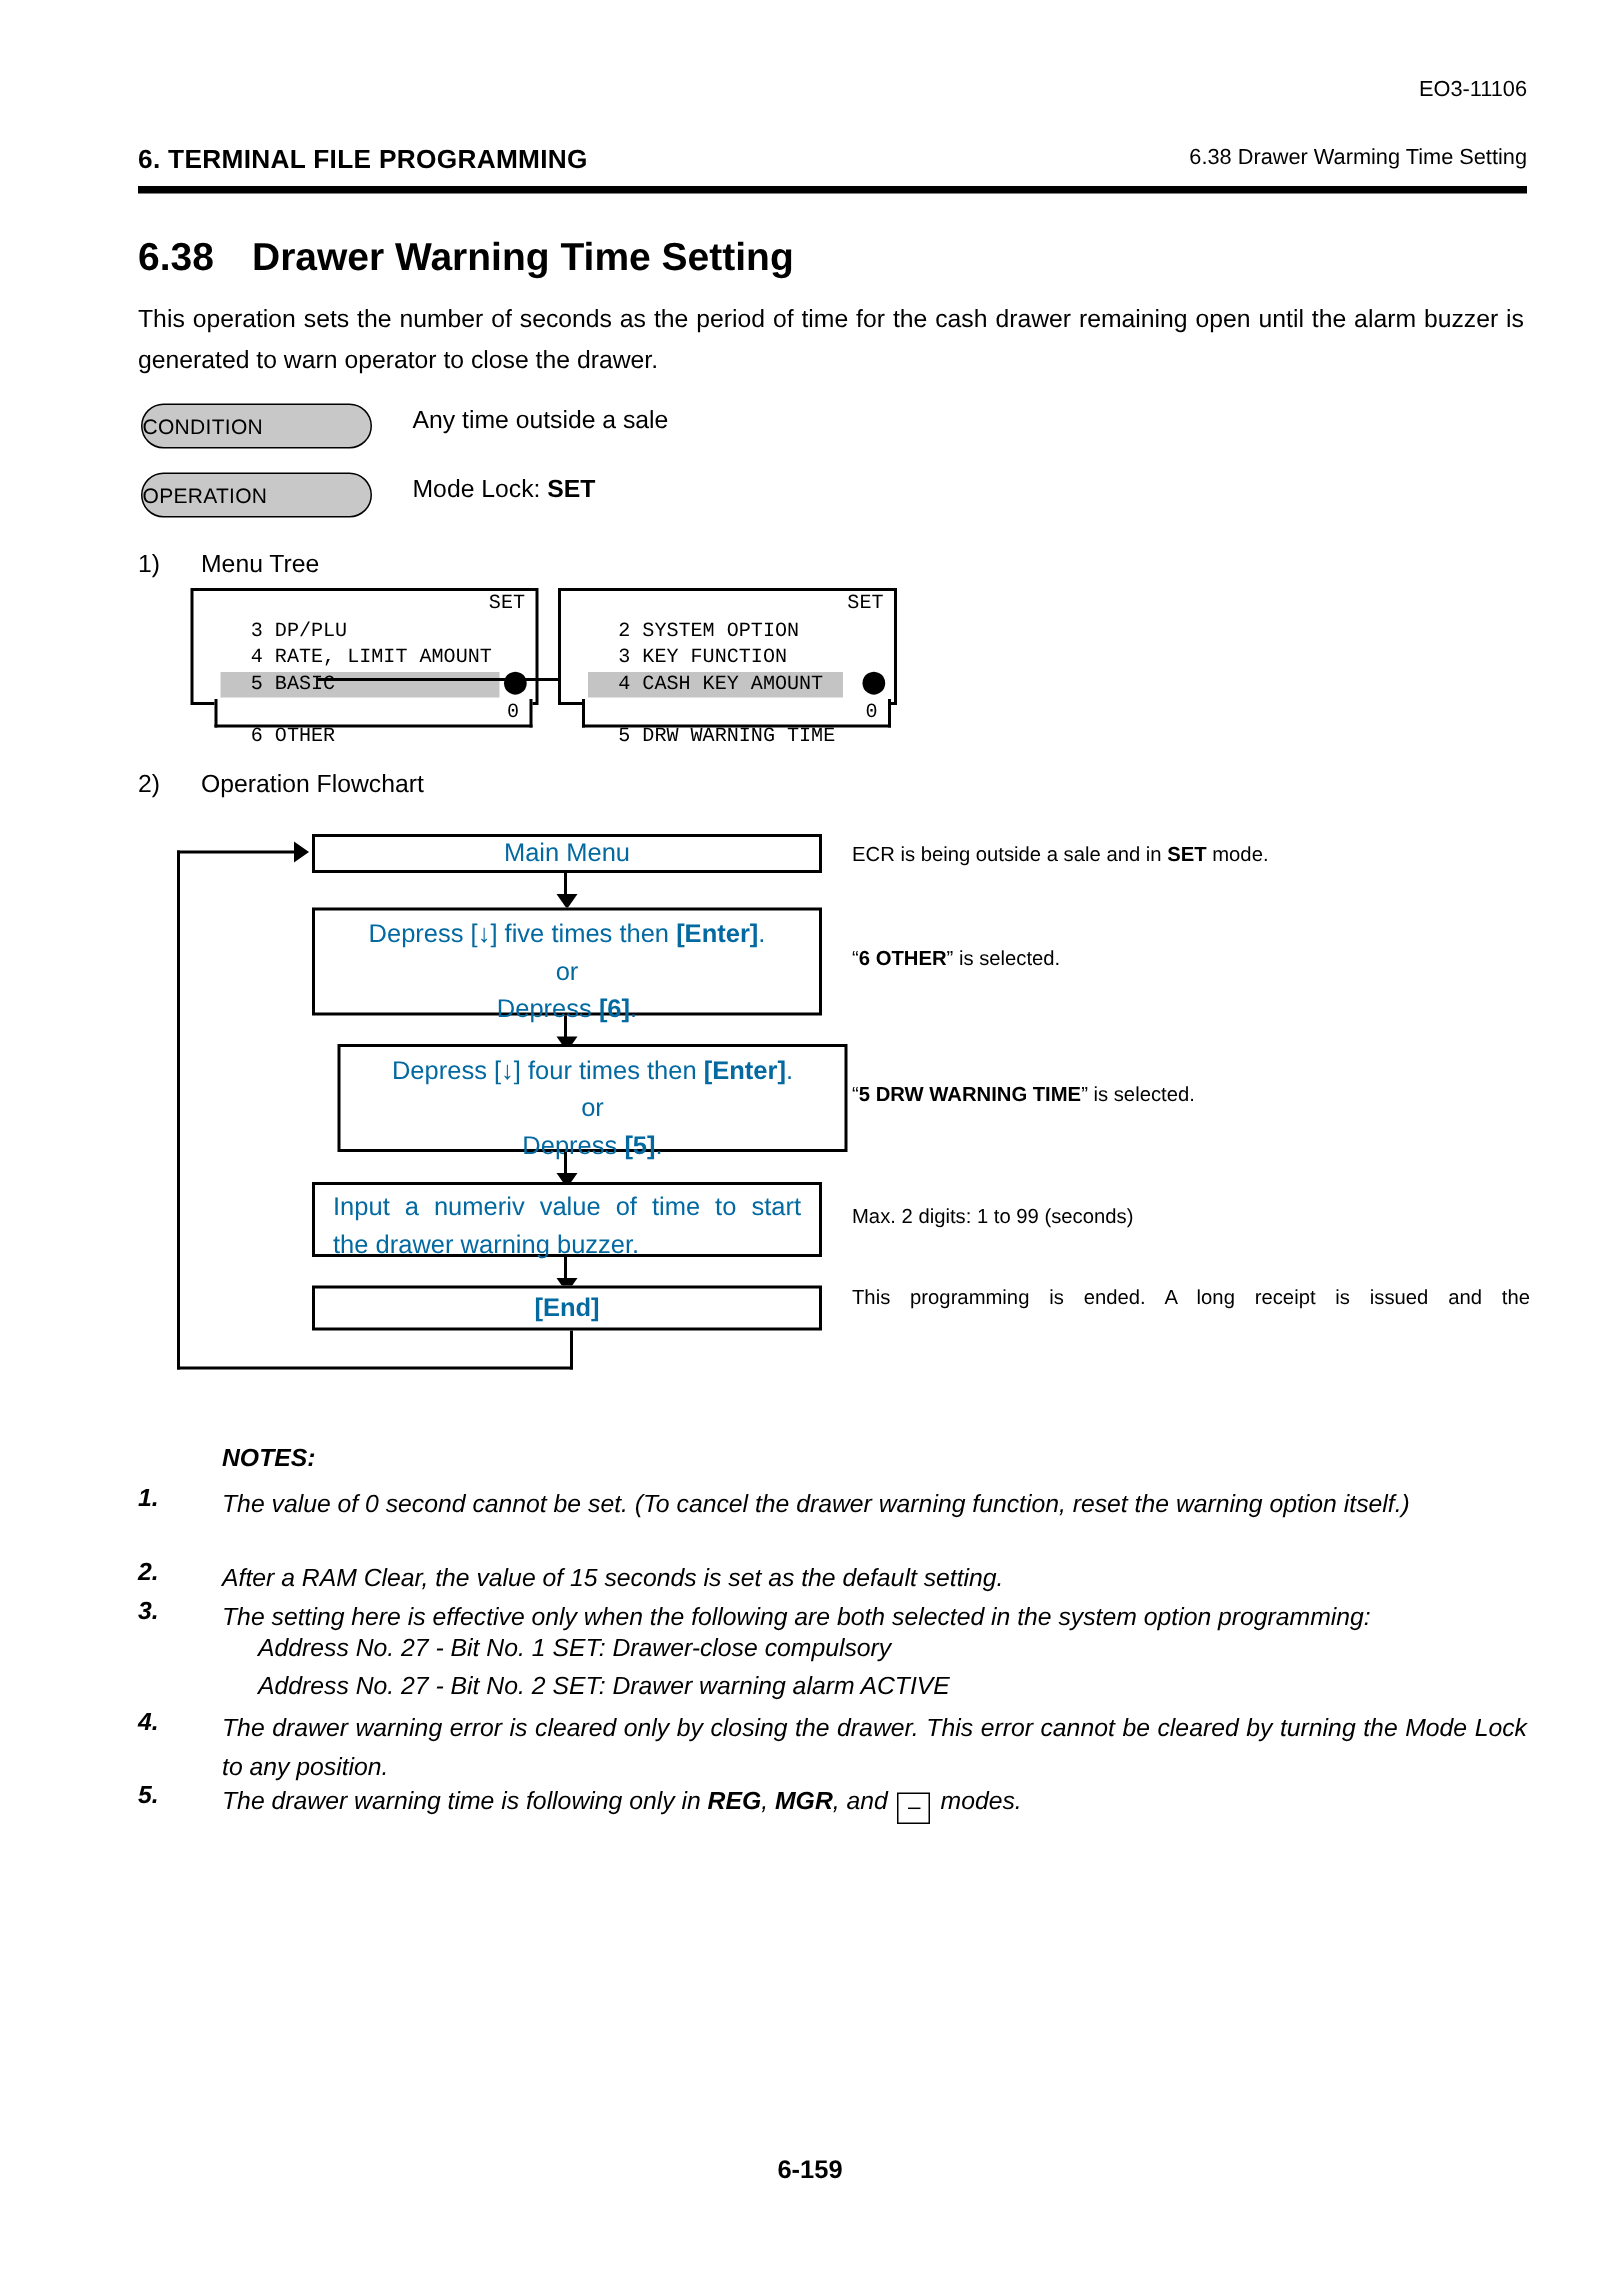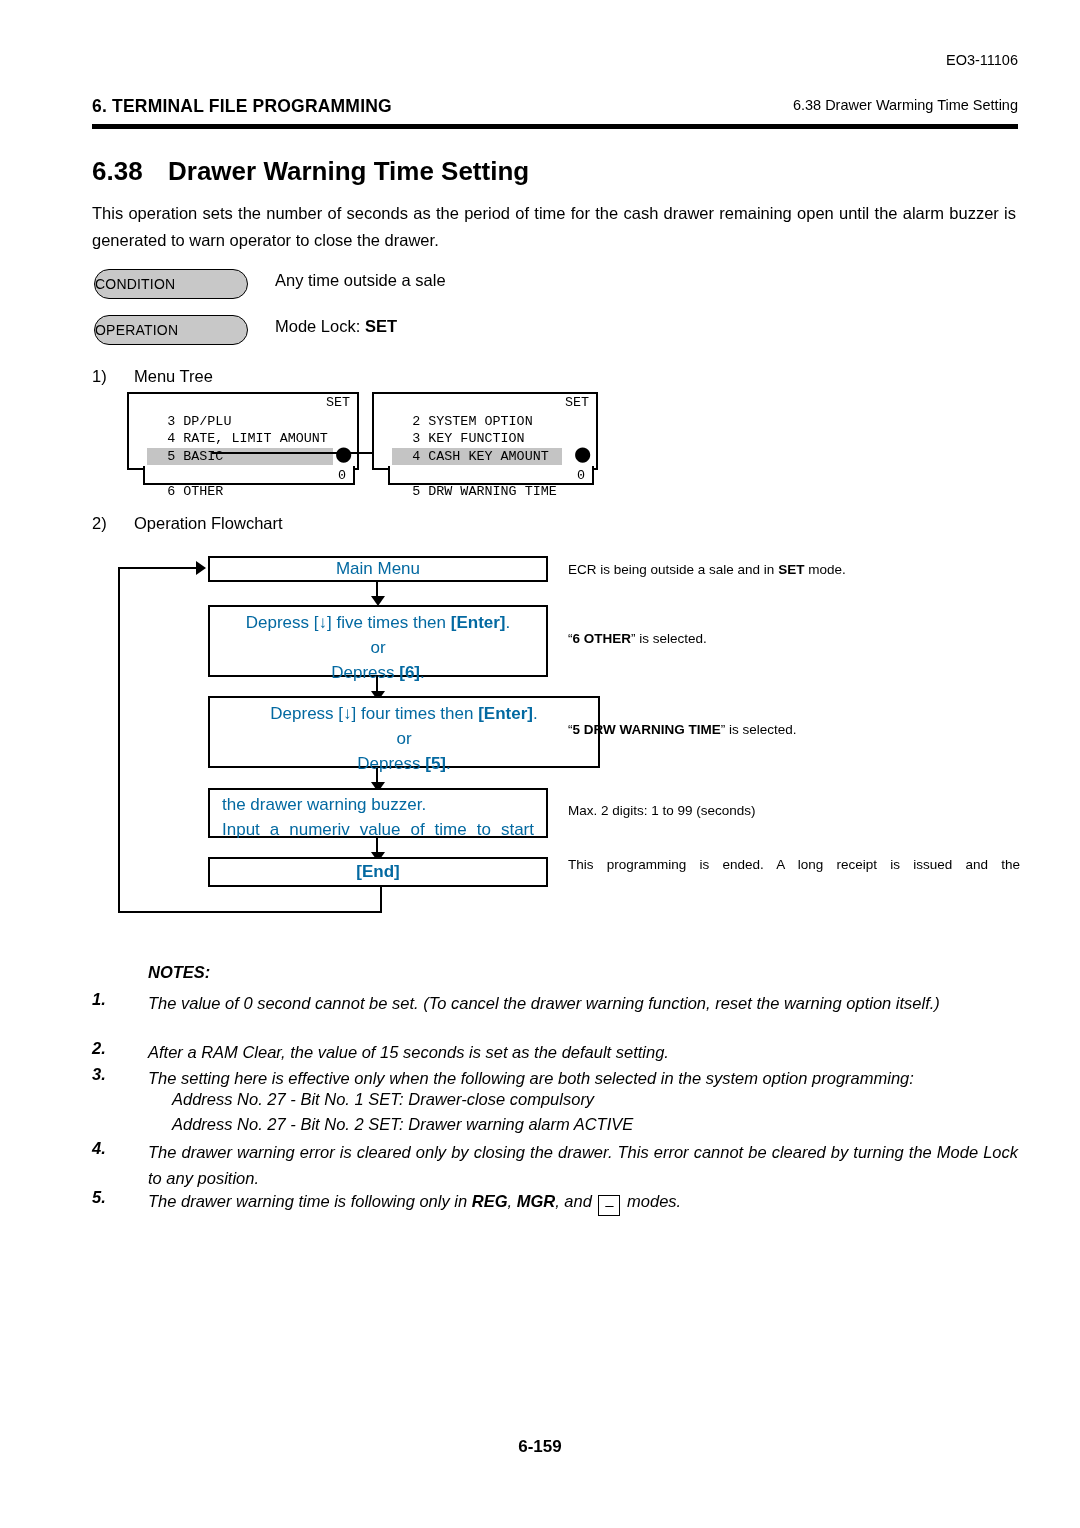--- a/index.html
+++ b/index.html
@@ -320,31 +320,31 @@
 <div class="arrow-down" style="left:371px; top:596px;"></div>
 
 <div class="fbox" style="left:208px; top:605px; width:340px; height:72px; padding-top:3px;">
   <div class="ln"><span>Depress [</span><b>↓</b><span>] five times then </span><b>[Enter]</b><span>.</span></div>
   <div class="ln">or</div>
   <div class="ln"><span>Depress </span><b>[6]</b><span>.</span></div>
 </div>
 <div class="vline" style="left:376px; top:677px; height:19px;"></div>
 <div class="arrow-down" style="left:371px; top:691px;"></div>
 
-<div class="fbox" style="left:208px; top:696px; width:392px; height:72px; padding-top:3px;">
+<div class="fbox" style="left:225px; top:696px; width:340px; height:72px; padding-top:3px;">
   <div class="ln"><span>Depress [</span><b>↓</b><span>] four times then </span><b>[Enter]</b><span>.</span></div>
   <div class="ln">or</div>
   <div class="ln"><span>Depress </span><b>[5]</b><span>.</span></div>
 </div>
 <div class="vline" style="left:376px; top:768px; height:19px;"></div>
 <div class="arrow-down" style="left:371px; top:782px;"></div>
 
 <div class="fbox" style="left:208px; top:788px; width:340px; height:50px; padding-top:2px; text-align:left;">
+  <div class="ln just">Input a numeriv value of time to start</div>
   <div class="ln just2">the drawer warning buzzer.</div>
-  <div class="ln just">Input a numeriv value of time to start</div>
 </div>
 <div class="vline" style="left:376px; top:838px; height:19px;"></div>
 <div class="arrow-down" style="left:371px; top:852px;"></div>
 
 <div class="fbox" style="left:208px; top:857px; width:340px; height:30px;">
   <div class="ln" style="line-height:26px;font-weight:bold;border-radius:13px;">[End]</div>
 </div>
 
 <div class="annot" style="left:568px; top:560px; width:450px;"><span>ECR is being outside a sale and in </span><b>SET</b><span> mode.</span></div>
 

